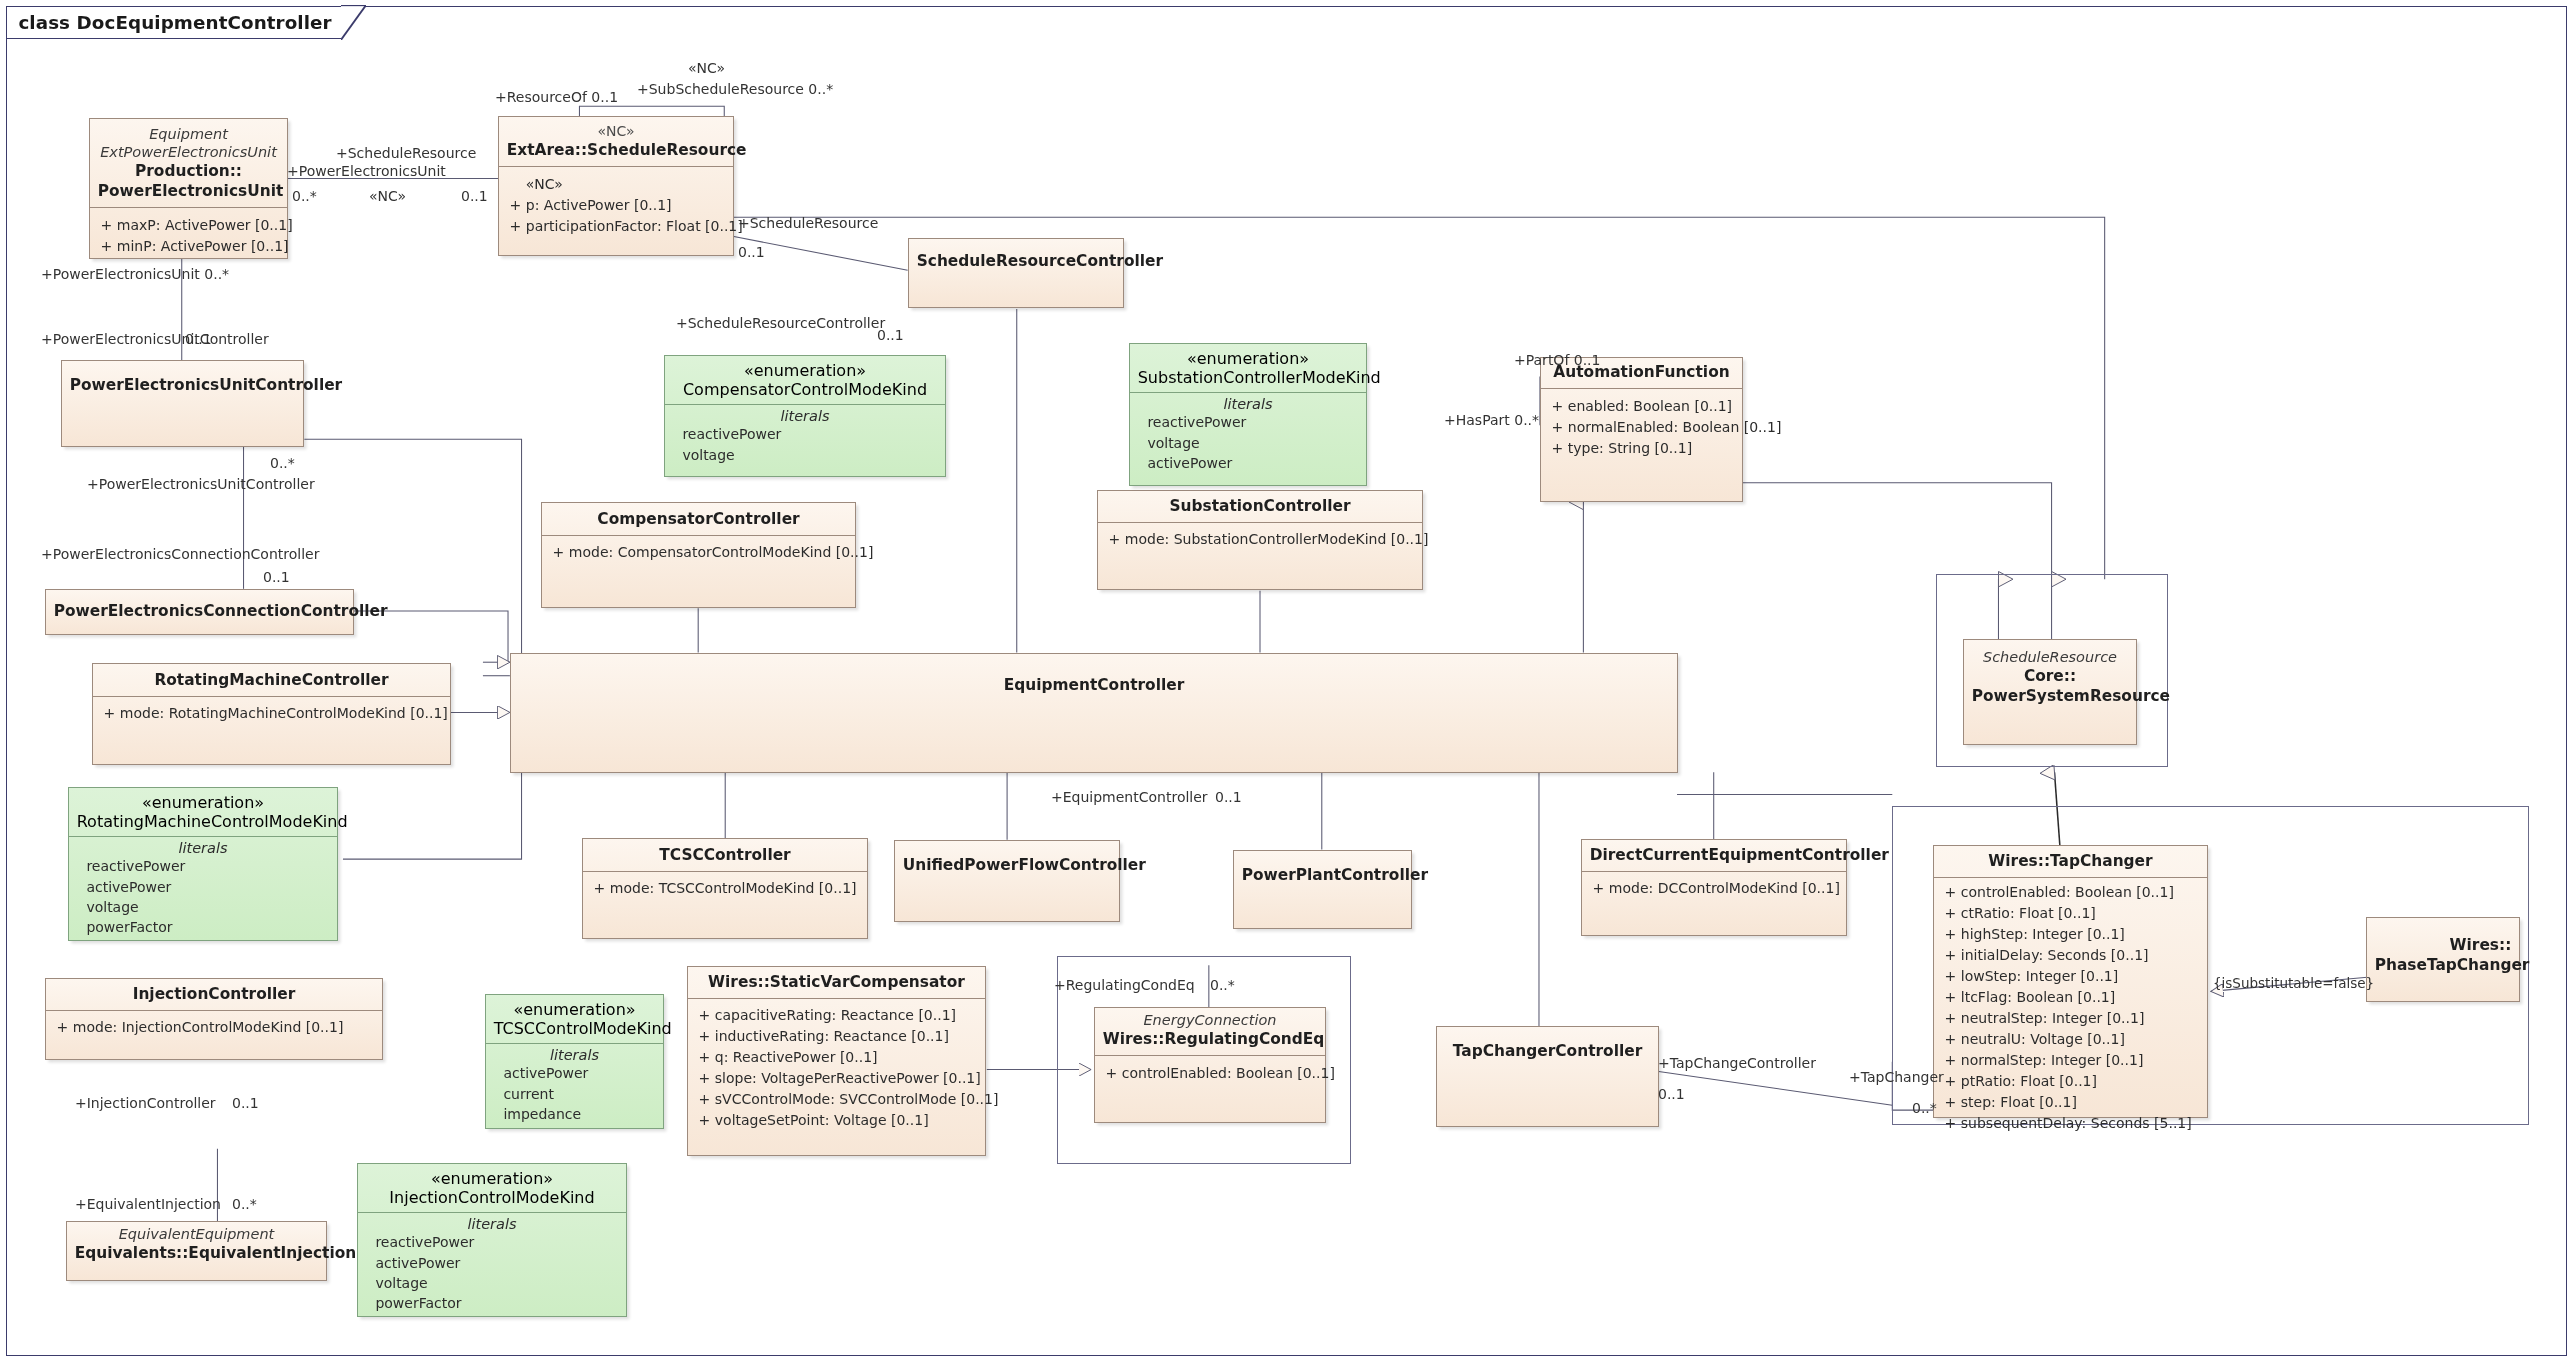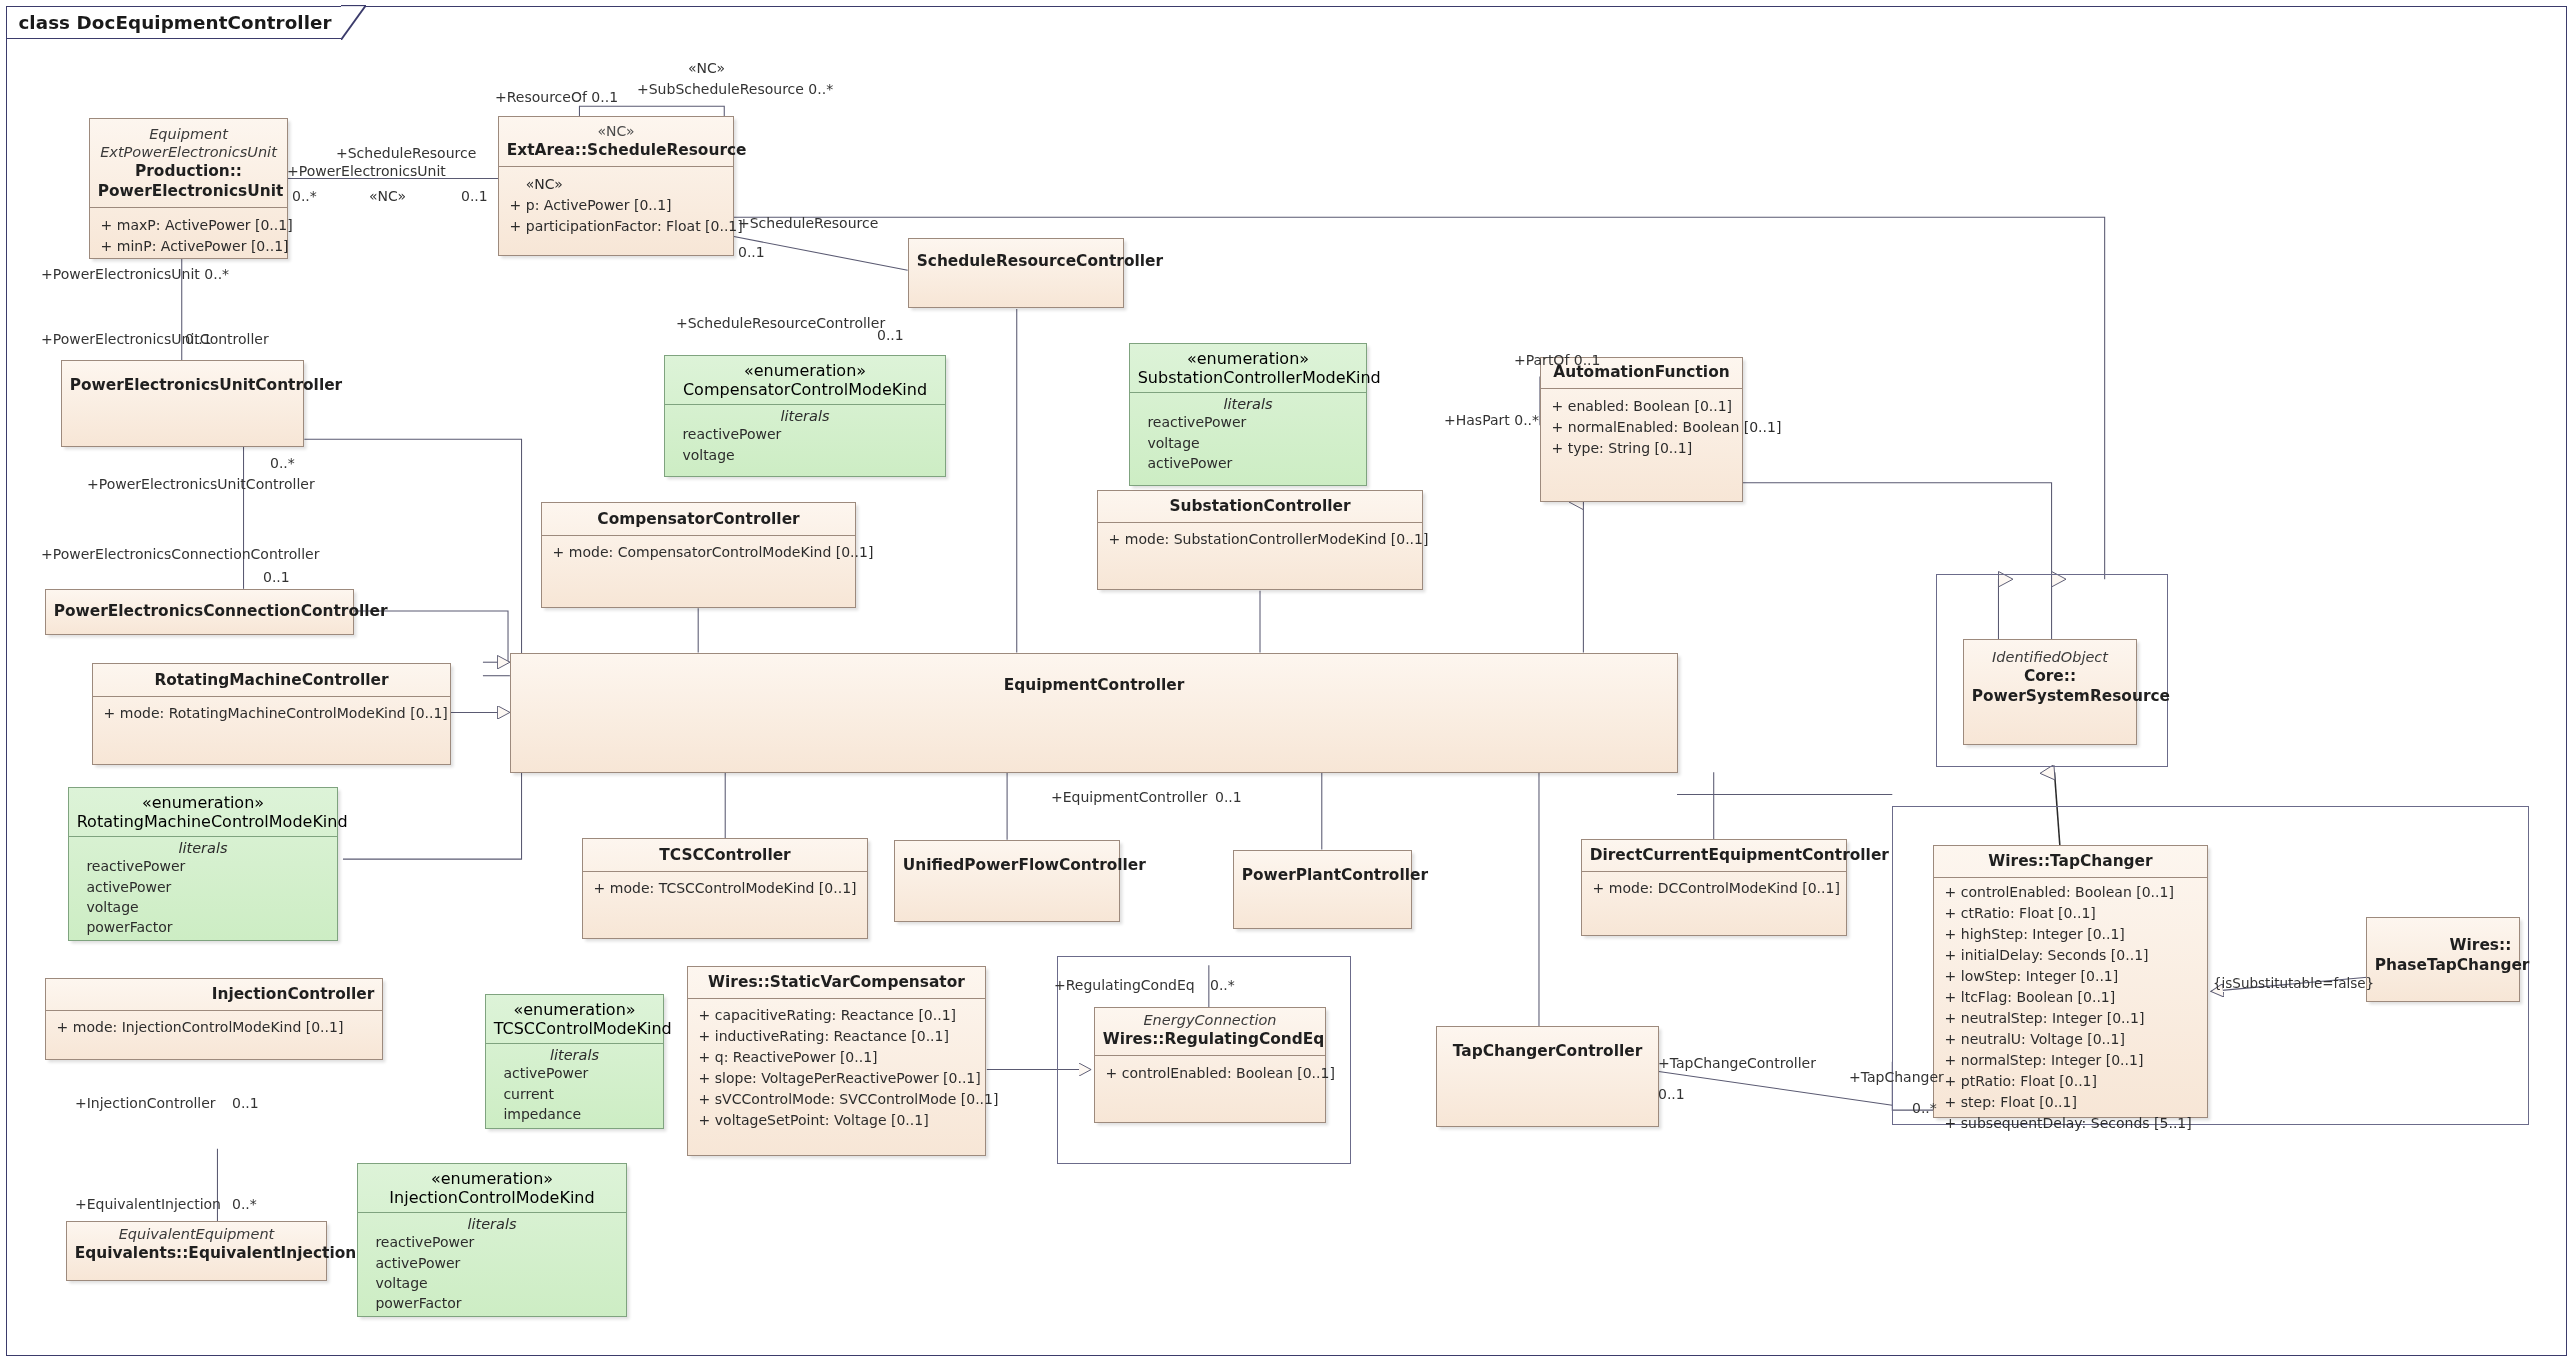--- a/index.html
+++ b/index.html
@@ -209,21 +209,21 @@
     <div class="sep"></div>
     <div class="attrs">
       <div class="attr">
           <span class="vis">+</span>
           <span>mode: RotatingMachineControlModeKind [0..1]</span>
         </div>
     </div>
   </div>
 
   <div class="cls" style="left:45px;top:978px;width:338px;height:82px;">
-    <div class="hdr" style="padding-top:4.8px;text-align:right;">
+    <div class="hdr" style="padding-top:4.8px;">
       <div class="name">InjectionController</div>
     </div>
     <div class="sep"></div>
     <div class="attrs">
       <div class="attr">
           <span class="vis">+</span>
           <span>mode: InjectionControlModeKind [0..1]</span>
         </div>
     </div>
   </div>
@@ -321,21 +321,21 @@
     <div class="attrs">
       <div class="attr">
           <span class="vis">+</span>
           <span>mode: DCControlModeKind [0..1]</span>
         </div>
     </div>
   </div>
 
   <div class="cls" style="left:1963px;top:639px;width:174px;height:106px;">
     <div class="hdr" style="padding-top:7.7px;">
-      <div class="italic">IdentifiedObject</div>
+      <div class="italic">ScheduleResource</div>
       <div class="name">Core::</div>
       <div class="name">PowerSystemResource</div>
     </div>
   </div>
 
   <div class="cls" style="left:1933px;top:845px;width:275px;height:273px;">
     <div class="hdr" style="padding-top:4.8px;">
       <div class="name">Wires::TapChanger</div>
     </div>
     <div class="sep"></div>

